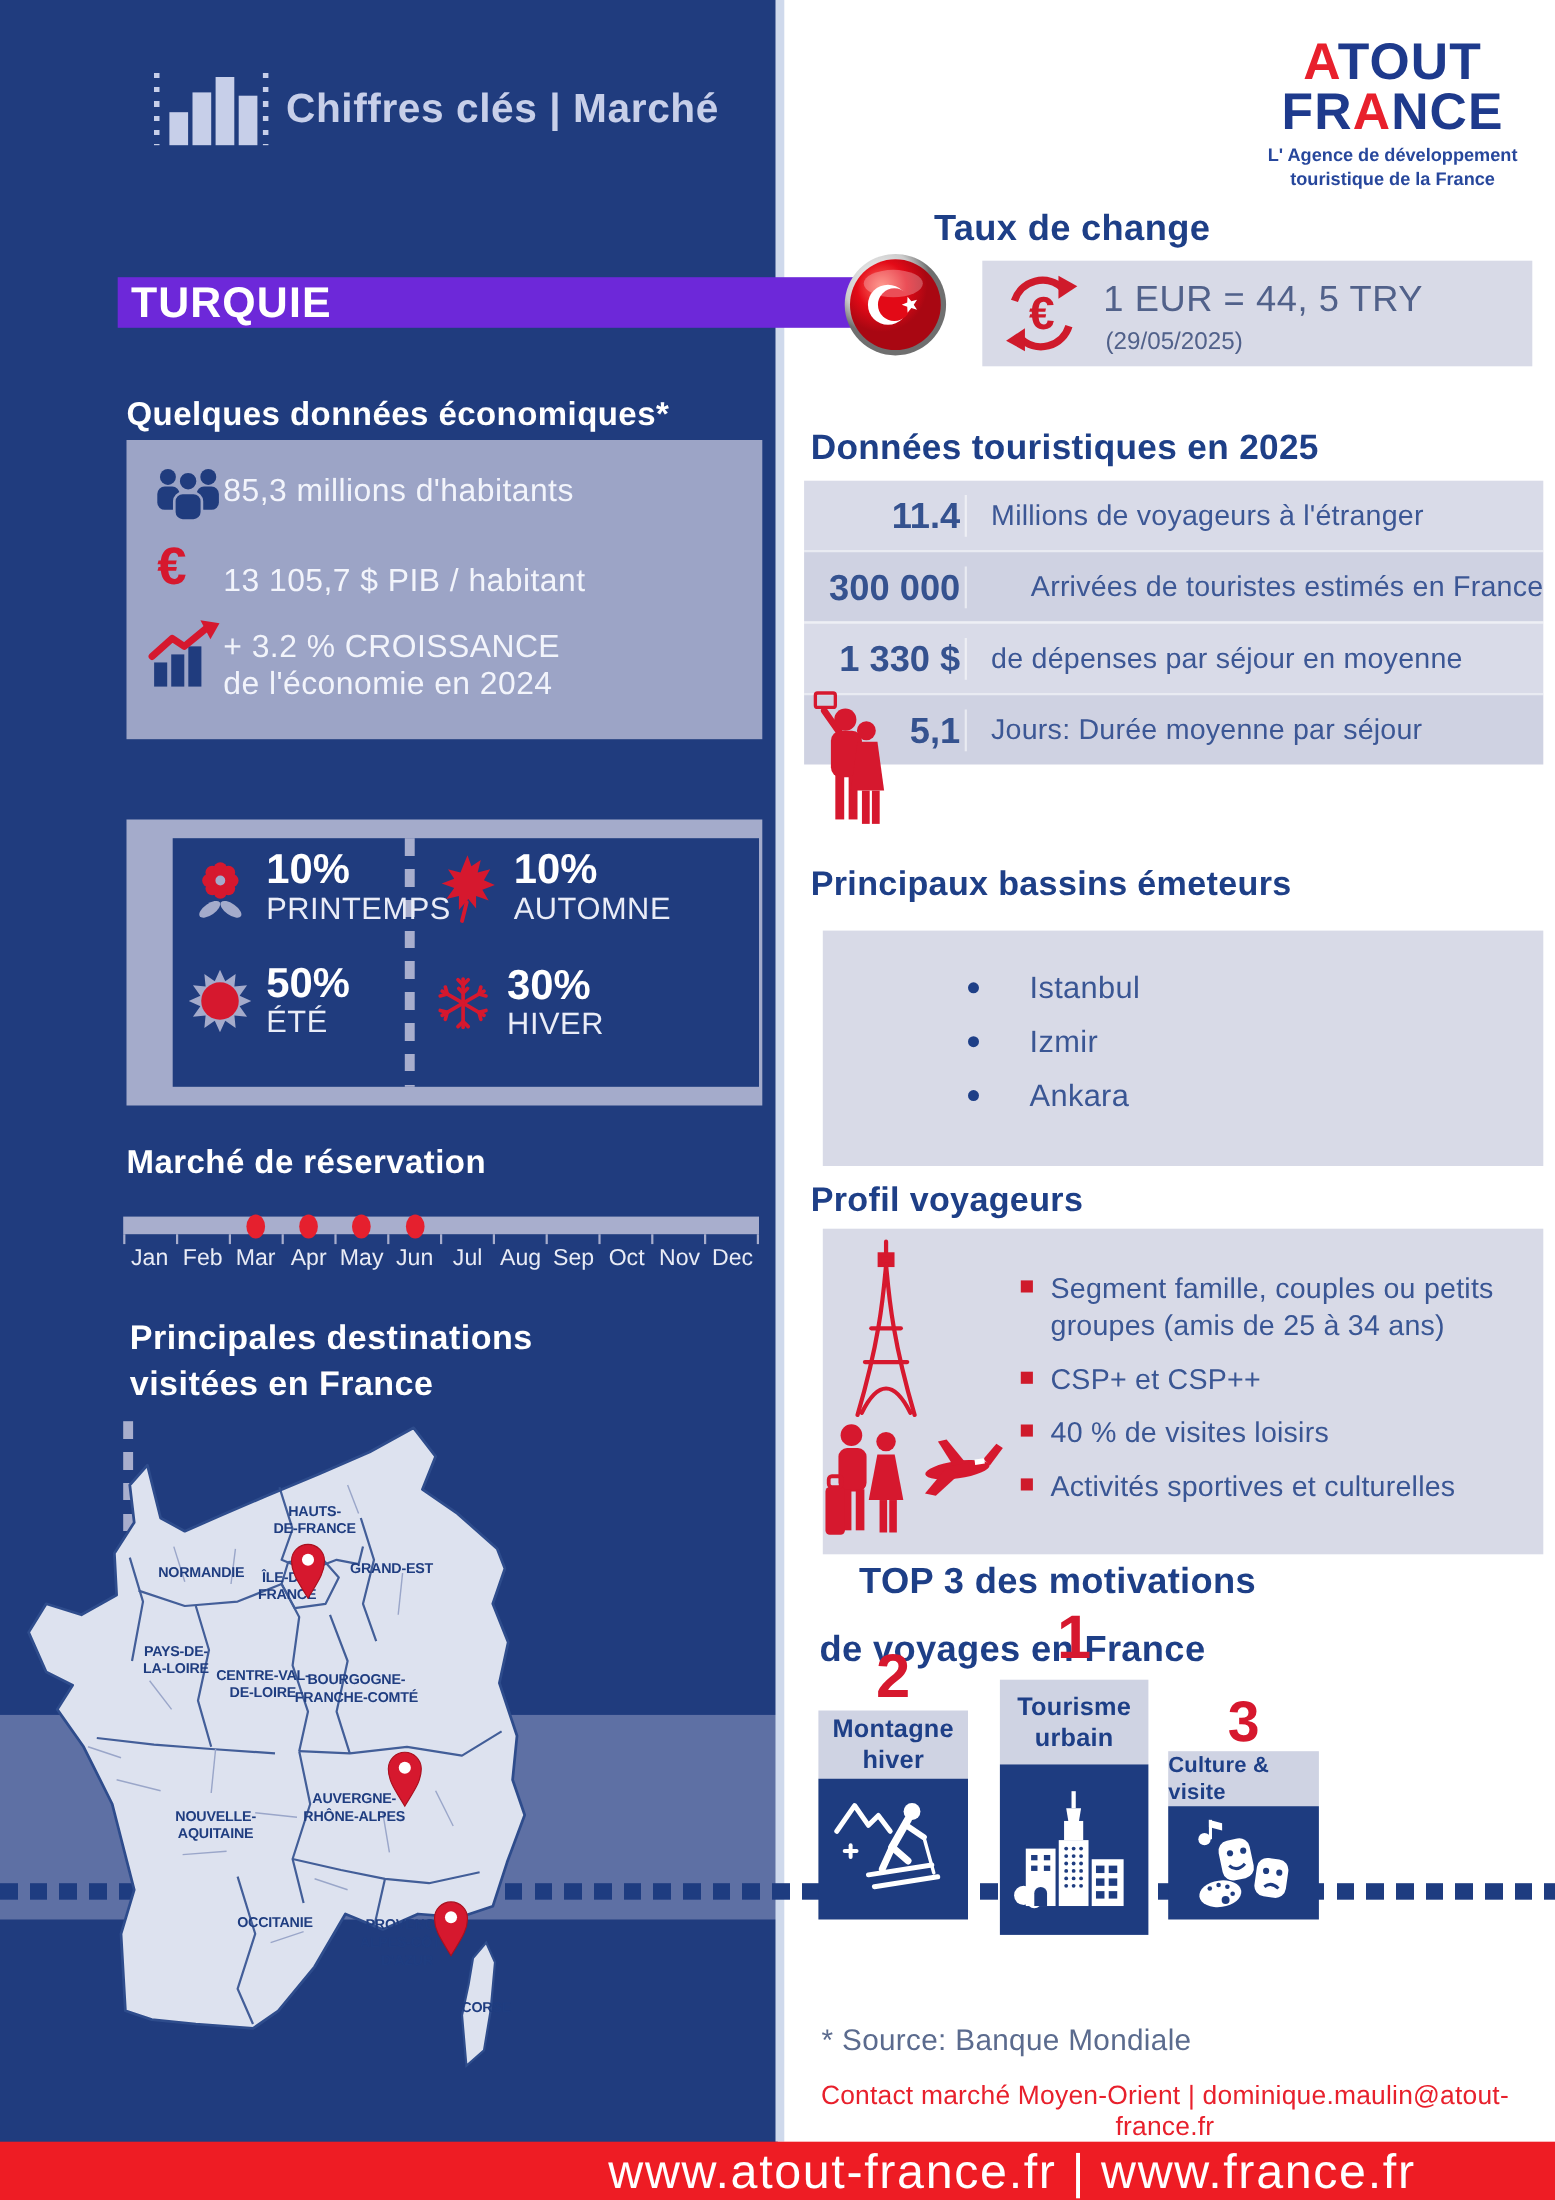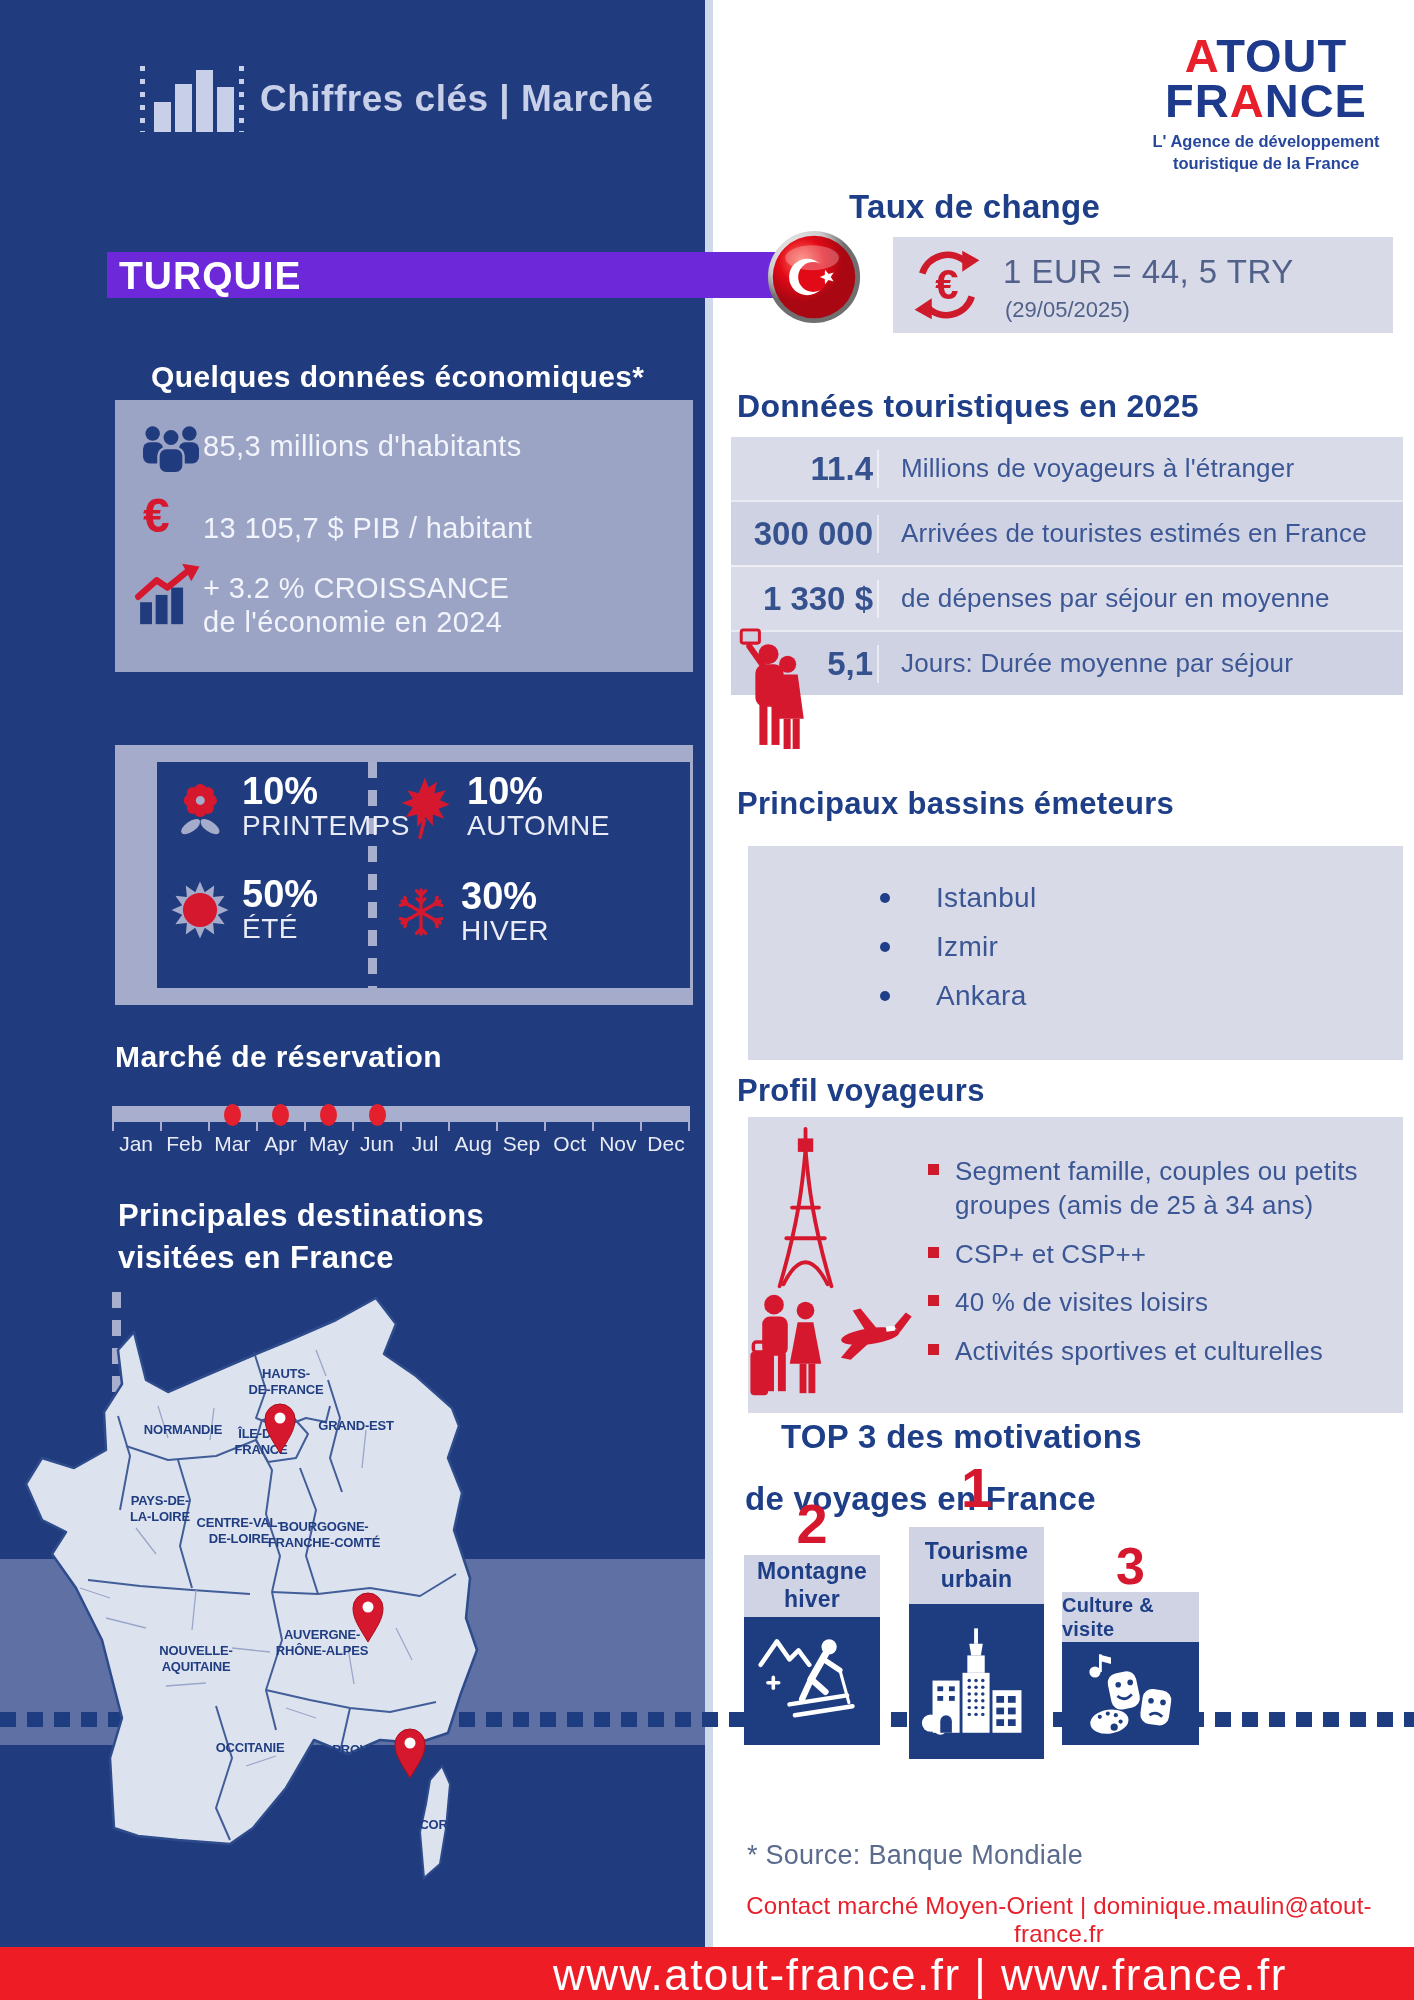--- a/index.html
+++ b/index.html
@@ -79,21 +79,21 @@
     </defs>
     <circle cx="50" cy="50" r="48" fill="url(#rim)"></circle>
     <circle cx="50" cy="50" r="43" fill="url(#flagred)"></circle>
     <circle cx="43" cy="50" r="19" fill="#ffffff"></circle>
     <circle cx="49" cy="50" r="15.5" fill="#e30a17"></circle>
     <polygon fill="#ffffff" points="56,50 61.2,48 61.5,42.4 65.1,46.8 70.5,45.3 67.4,50 70.5,54.7 65.1,53.2 61.5,57.6 61.2,52"></polygon>
     <ellipse cx="48" cy="30" rx="28" ry="13" fill="#ffffff" opacity="0.28"></ellipse>
   </svg>
 </div>
 
-<div class="abs h-left" style="left:115px;top:360px;z-index:2;margin-left:36px;">Quelques données économiques*</div>
+<div class="abs h-left" style="left:115px;top:360px;z-index:2;">Quelques données économiques*</div>
 <div class="abs lightbox-l" style="left:115px;top:400px;width:578px;height:272px;z-index:2;">
   <svg class="abs" style="left:22px;top:22px;" width="68" height="56" viewBox="0 0 70 58">
     <circle cx="16" cy="12" r="7.5" fill="#203c7e"></circle>
       <rect x="6" y="21" width="21" height="22" rx="7" fill="#203c7e"></rect>
     <circle cx="54" cy="12" r="7.5" fill="#203c7e"></circle>
       <rect x="43" y="21" width="21" height="22" rx="7" fill="#203c7e"></rect>
     <circle cx="35" cy="16" r="9" fill="#203c7e" stroke="#9ca4c6" stroke-width="2.5"></circle>
     <rect x="22" y="27" width="26" height="26" rx="8" fill="#203c7e" stroke="#9ca4c6" stroke-width="2.5"></rect>
   </svg>
   <span class="abs econ-text" style="left:88px;top:30px;">85,3 millions d'habitants</span>
@@ -337,21 +337,21 @@
   <span class="abs" style="left:110px;top:16px;font-size:33px;color:#51618a;letter-spacing:.5px;">1 EUR = 44, 5 TRY</span>
   <span class="abs" style="left:112px;top:60px;font-size:22px;color:#51618a;">(29/05/2025)</span>
 </div>
 
 <div class="abs h-right" style="left:737px;top:388px;font-size:32px;z-index:2;">Données touristiques en 2025</div>
 <div class="abs" style="left:731px;top:437px;width:672px;z-index:2;">
   <div class="table-row" style="background:#d9dbe8;">
     <div class="table-val">11.4</div>
     <div class="table-label">Millions de voyageurs à l'étranger</div>
   </div>
-  <div class="table-row" style="background:#cfd2e2;border-top:2px solid rgba(255,255,255,.55);">
+  <div class="table-row" style="background:#cfd2e2;border-top:2px solid rgba(255,255,255,.55);justify-content:space-between;">
     <div class="table-val">300 000</div>
     <div class="table-label">Arrivées de touristes estimés en France</div>
   </div>
   <div class="table-row" style="background:#d9dbe8;border-top:2px solid rgba(255,255,255,.55);">
     <div class="table-val">1 330 $</div>
     <div class="table-label">de dépenses par séjour en moyenne</div>
   </div>
   <div class="table-row" style="background:#cfd2e2;border-top:2px solid rgba(255,255,255,.55);">
     <div class="table-val">5,1</div>
     <div class="table-label">Jours: Durée moyenne par séjour</div>

